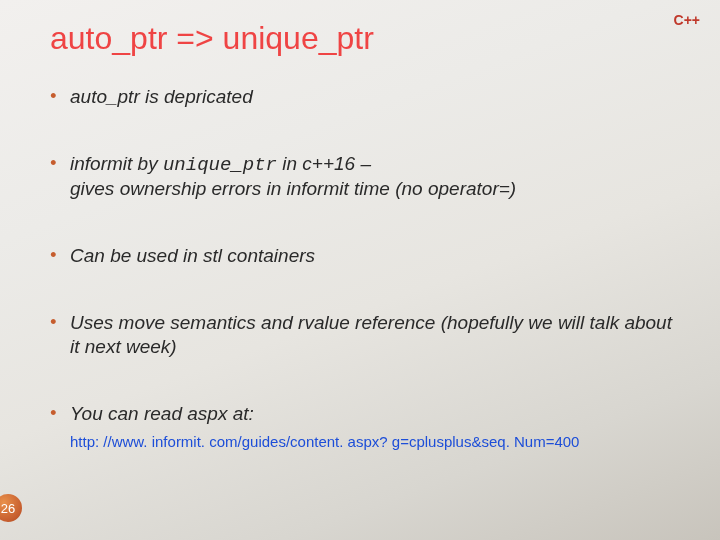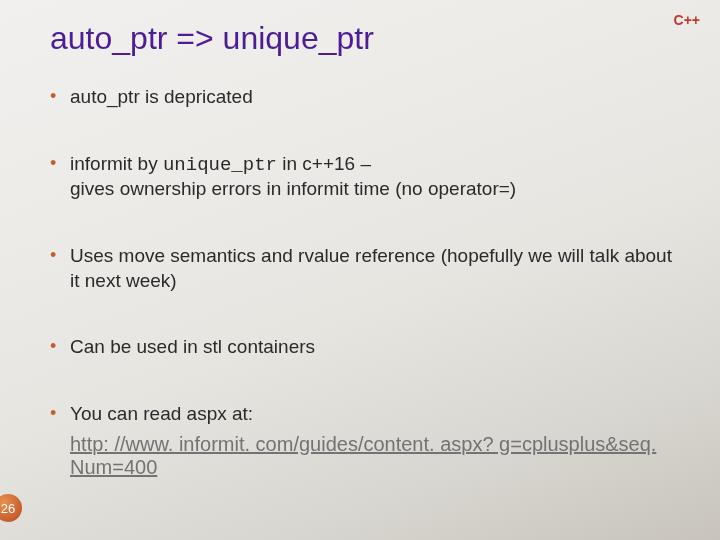--- a/index.html
+++ b/index.html
@@ -18,48 +18,48 @@
   .badge {
     position: absolute;
     top: 12px;
     right: 20px;
     font-weight: bold;
     font-size: 14px;
     color: #c0392b;
   }
   .title {
     font-size: 32px;
-    color: #4c1d95;
+    color: #ef4444;
     margin-bottom: 28px;
     font-weight: 400;
   }
   ul.bullets {
     list-style: none;
   }
   ul.bullets > li {
     position: relative;
     padding-left: 20px;
     font-size: 19px;
     color: #2a2a2a;
     line-height: 1.3;
     margin-bottom: 42px;
+    font-style: italic;
   }
   ul.bullets > li::before {
     content: "•";
     position: absolute;
     left: 0;
     top: 0;
     color: #c65d2e;
     font-size: 18px;
   }
   .mono { font-family: "Courier New", monospace; }
   .link {
-    font-size: 20px;
-    color: #737373;
-    text-decoration: underline;
+    font-size: 15px;
+    color: #1d4ed8;
     padding-left: 20px;
     display: block;
     margin-top: -36px;
   }
   .page-num {
     position: absolute;
     left: 0;
     bottom: 18px;
     width: 28px;
     height: 28px;
@@ -84,21 +84,21 @@
   <h1 class="title">auto_ptr =&gt; unique_ptr</h1>
 
   <ul class="bullets">
     <li>auto_ptr is depricated</li>
     <li>
       <span class="b2-line1">
         <span>informit by </span><span class="mono">unique_ptr</span><span> in c++16 –</span>
       </span>
       <span class="b2-line2">gives ownership errors in informit time (no operator=)</span>
     </li>
+    <li>Can be used in stl containers</li>
     <li>Uses move semantics and rvalue reference (hopefully we will talk about it next week)</li>
-    <li>Can be used in stl containers</li>
     <li>You can read aspx at:</li>
   </ul>
 
   <a class="link">http: //www. informit. com/guides/content. aspx? g=cplusplus&amp;seq. Num=400</a>
 
   <div class="page-num">26</div>
 </div>
 
 </body></html>

